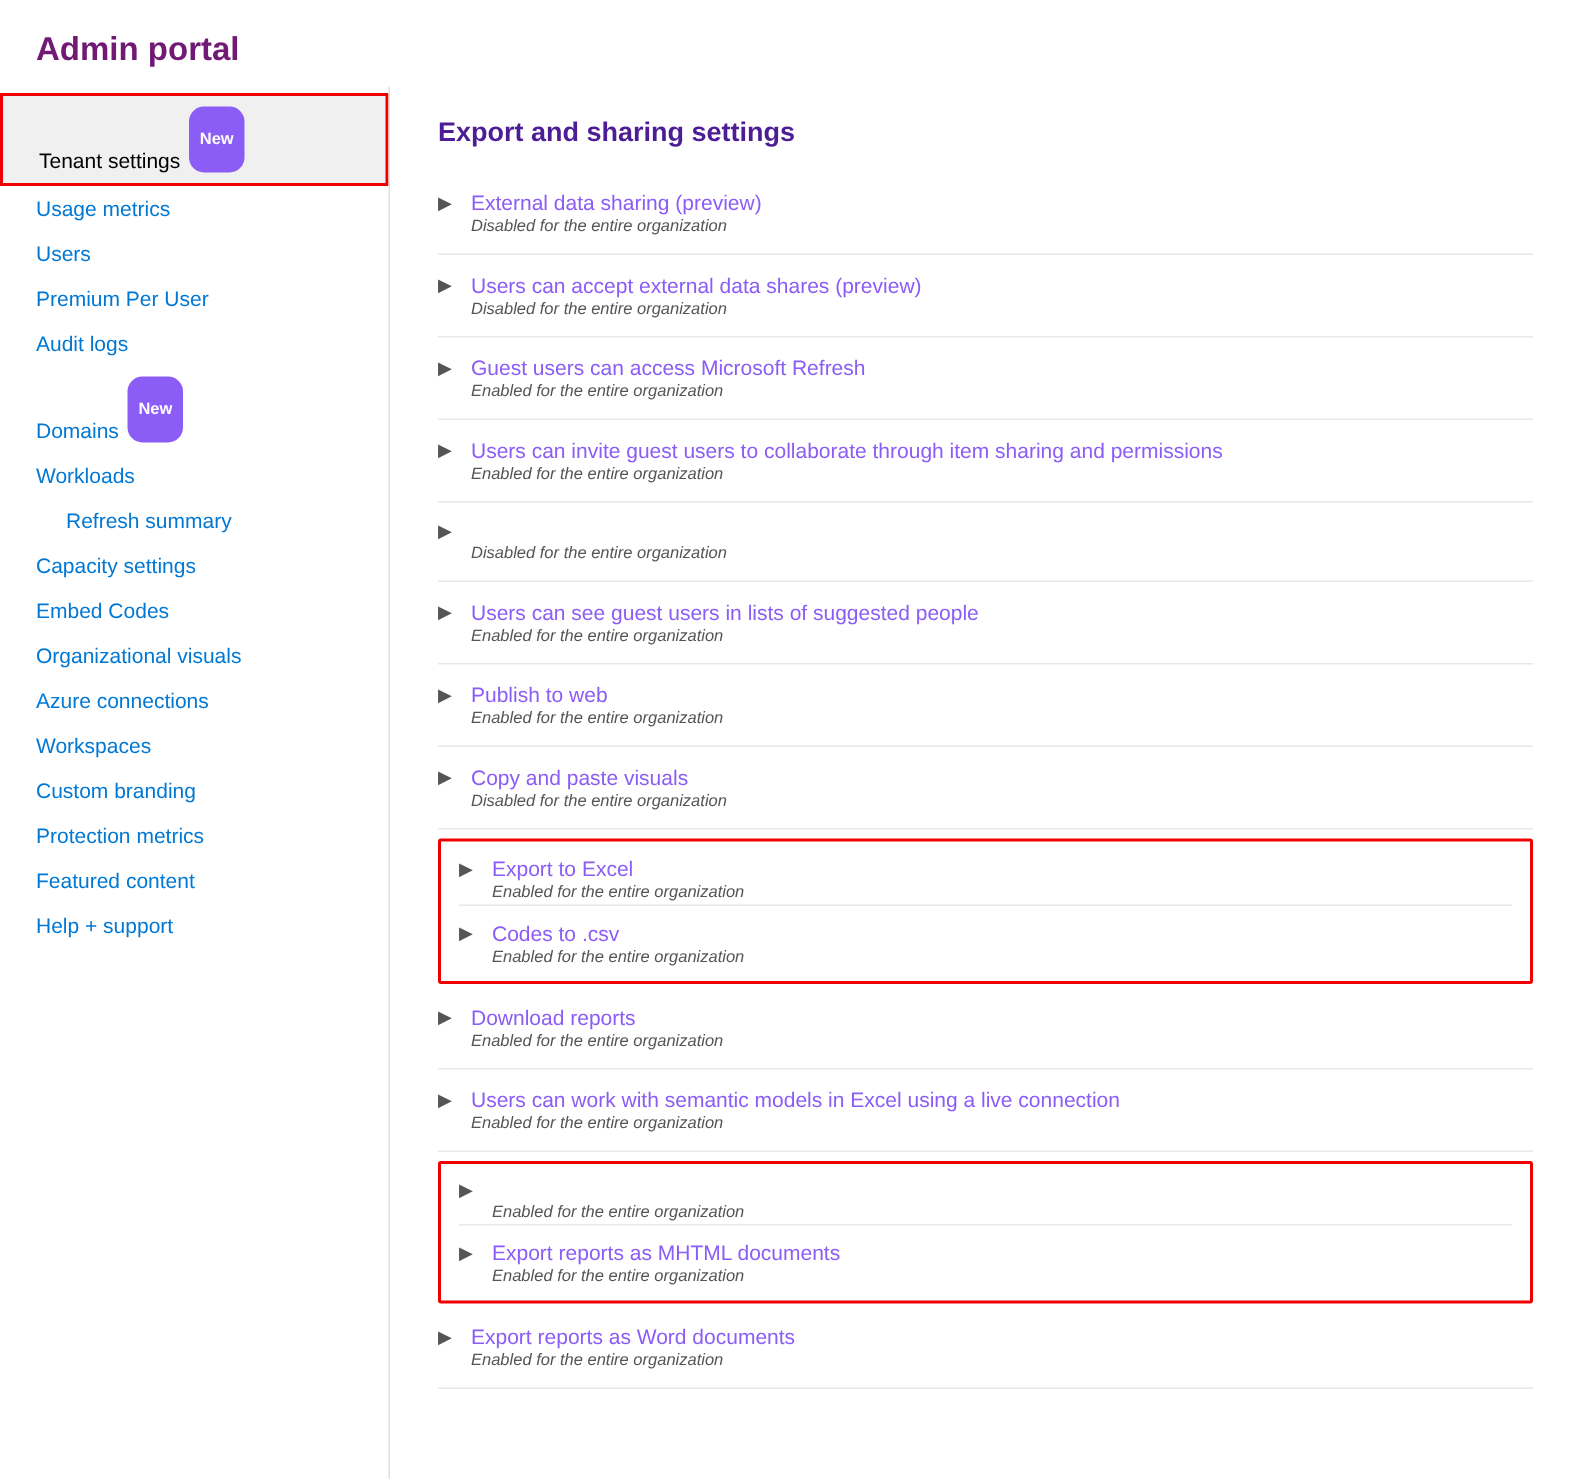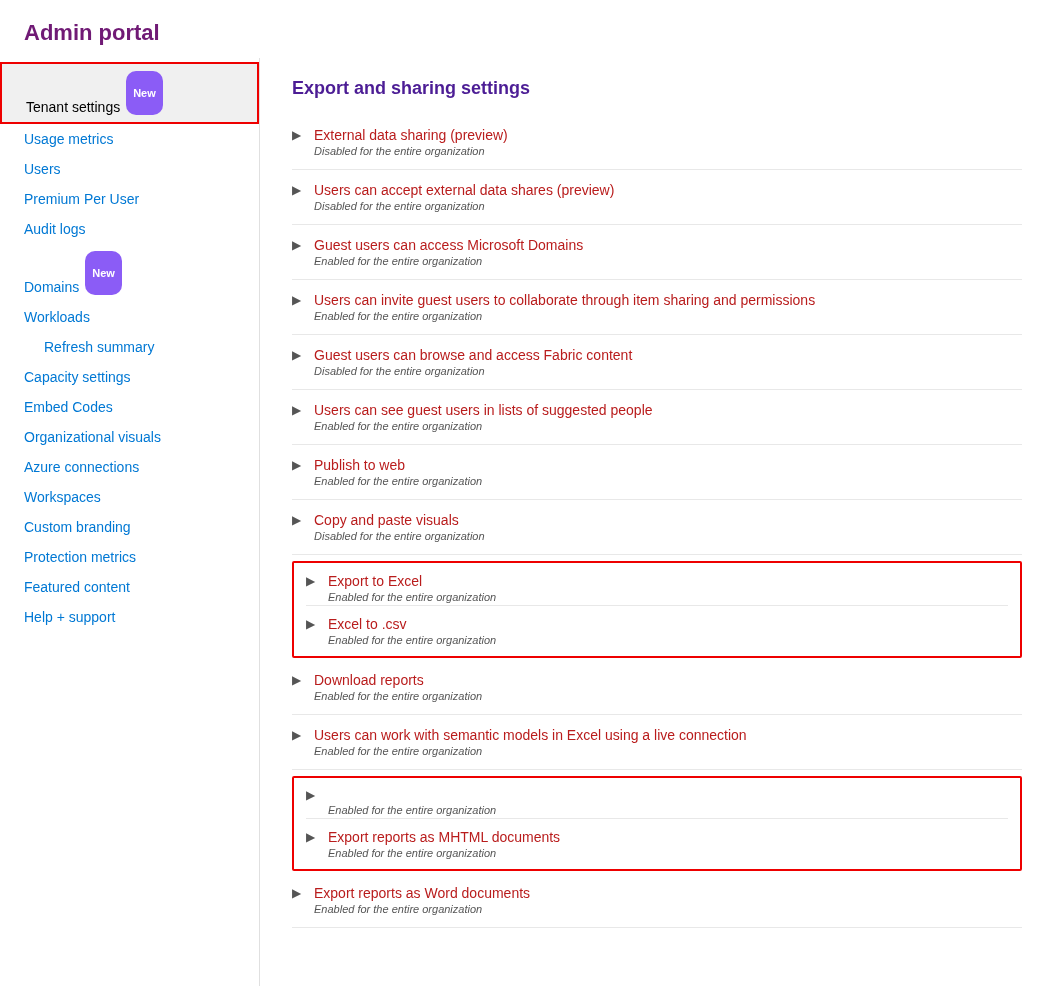--- a/index.html
+++ b/index.html
@@ -124,21 +124,21 @@
 
     .chevron-icon {
       font-size: 12px;
       color: #555;
       user-select: none;
       width: 14px;
     }
 
     .setting-name {
       font-size: 14px;
-      color: #b91c1c;
+      color: #8b5cf6;
       font-weight: 400;
     }
 
     .setting-status {
       font-size: 11px;
       color: #555;
       font-style: italic;
       margin-left: 22px;
       margin-top: 2px;
     }
@@ -232,41 +232,40 @@
               <span class="setting-name">Users can accept external data shares (preview)</span>
             </div>
             <div class="setting-status">Disabled for the entire organization</div>
           </div>
         </div>
         <hr class="divider-line">
         <div class="setting-item">
           <div class="setting-row">
             <div class="setting-header">
               <span class="chevron-icon">▶</span>
-              <span class="setting-name">Guest users can access Microsoft Domains</span>
+              <span class="setting-name">Guest users can access Microsoft Refresh</span>
             </div>
             <div class="setting-status">Enabled for the entire organization</div>
           </div>
         </div>
         <hr class="divider-line">
         <div class="setting-item">
           <div class="setting-row">
             <div class="setting-header">
               <span class="chevron-icon">▶</span>
               <span class="setting-name">Users can invite guest users to collaborate through item sharing and permissions</span>
             </div>
             <div class="setting-status">Enabled for the entire organization</div>
           </div>
         </div>
         <hr class="divider-line">
         <div class="setting-item">
           <div class="setting-row">
             <div class="setting-header">
               <span class="chevron-icon">▶</span>
-              <span class="setting-name">Guest users can browse and access Fabric content</span>
             </div>
             <div class="setting-status">Disabled for the entire organization</div>
           </div>
         </div>
         <hr class="divider-line">
         <div class="setting-item">
           <div class="setting-row">
             <div class="setting-header">
               <span class="chevron-icon">▶</span>
               <span class="setting-name">Users can see guest users in lists of suggested people</span>
@@ -300,21 +299,21 @@
             <div class="setting-header">
               <span class="chevron-icon">▶</span>
               <span class="setting-name">Export to Excel</span>
             </div>
             <div class="setting-status">Enabled for the entire organization</div>
             <hr class="divider-line">
           </div>
           <div class="setting-row">
             <div class="setting-header">
               <span class="chevron-icon">▶</span>
-              <span class="setting-name">Excel to .csv</span>
+              <span class="setting-name">Codes to .csv</span>
             </div>
             <div class="setting-status">Enabled for the entire organization</div>
           </div>
         </div>
         <div class="setting-item">
           <div class="setting-row">
             <div class="setting-header">
               <span class="chevron-icon">▶</span>
               <span class="setting-name">Download reports</span>
             </div>

